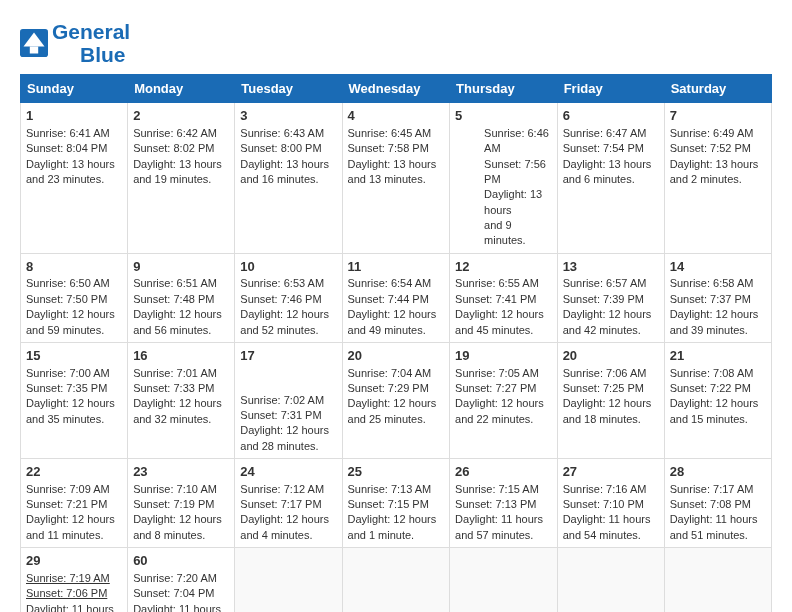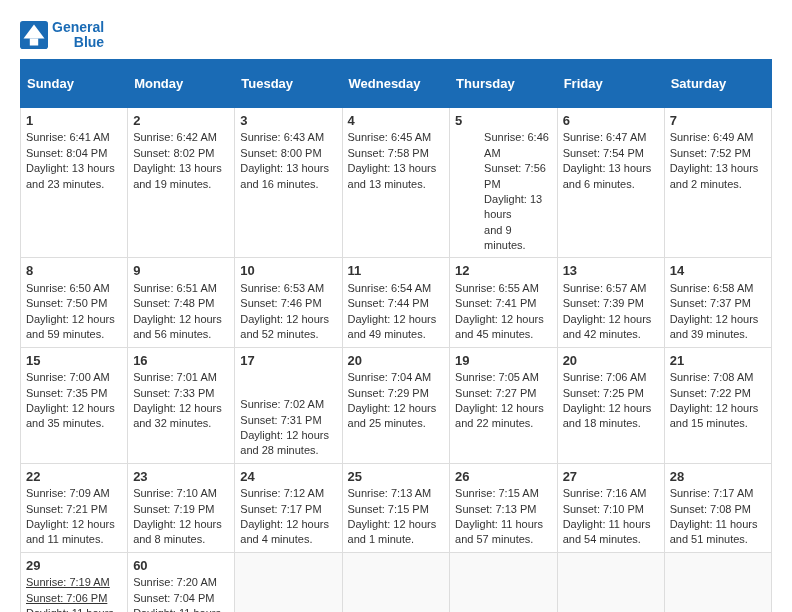--- a/index.html
+++ b/index.html
@@ -18,25 +18,24 @@
       align-items: flex-start;
       justify-content: space-between;
       margin-bottom: 8px;
     }
     .logo {
       display: flex;
       align-items: center;
       gap: 4px;
     }
     .logo-text {
-      font-size: 14px;
+      font-size: 21px;
       font-weight: bold;
       color: #333;
       line-height: 1.1;
-      text-align: right;
     }
     .logo-text span {
       color: #1a6bb5;
     }
     .logo-icon {
       width: 28px;
       height: 28px;
     }
     .title-block {
       text-align: right;
@@ -56,21 +55,21 @@
     .calendar {
       width: 100%;
       border-collapse: collapse;
       font-size: 10.5px;
     }
     .calendar thead tr {
       background-color: #1a6bb5;
       color: white;
     }
     .calendar thead th {
-      padding: 16px 6px;
+      padding: 6px 6px;
       font-size: 13px;
       font-weight: bold;
       text-align: left;
       border: 1px solid #1a6bb5;
     }
     .calendar tbody tr {
       border-bottom: 1px solid #ccc;
     }
     .calendar tbody td {
       vertical-align: top;
@@ -102,21 +101,21 @@
 <div class="container">
   <div class="header-top">
     <div class="logo">
       <svg class="logo-icon" viewBox="0 0 40 40">
         <rect x="0" y="0" width="40" height="40" rx="4" fill="#1a6bb5"></rect>
         <polygon points="20,5 35,25 5,25" fill="white"></polygon>
         <rect x="14" y="25" width="12" height="10" fill="white"></rect>
       </svg>
       <div class="logo-text">
         <span>General</span><br>
-        <span style="color:#1a6bb5;">Blue</span>
+        <span style="color:#1a6bb5;margin-left:28px;">Blue</span>
       </div>
     </div>
     <div class="title-block">
       <h1></h1>
       <h2></h2>
     </div>
   </div>
 
   <table class="calendar">
     <thead>

